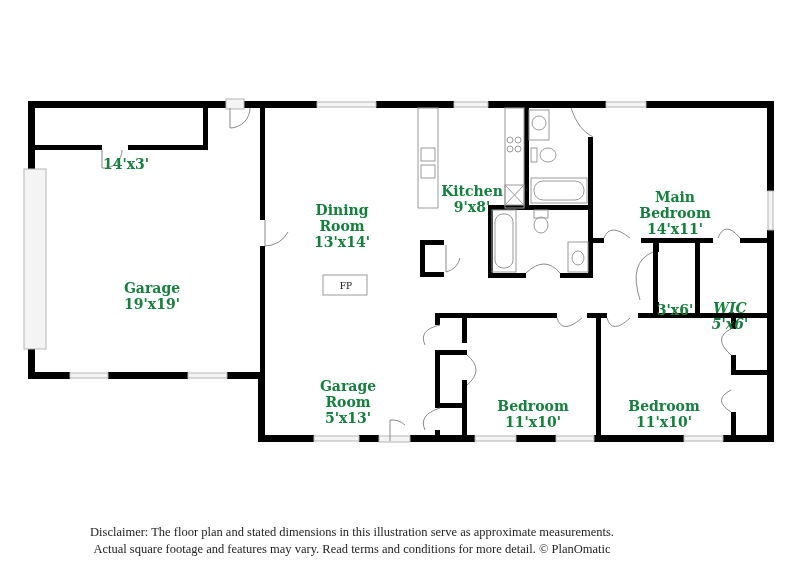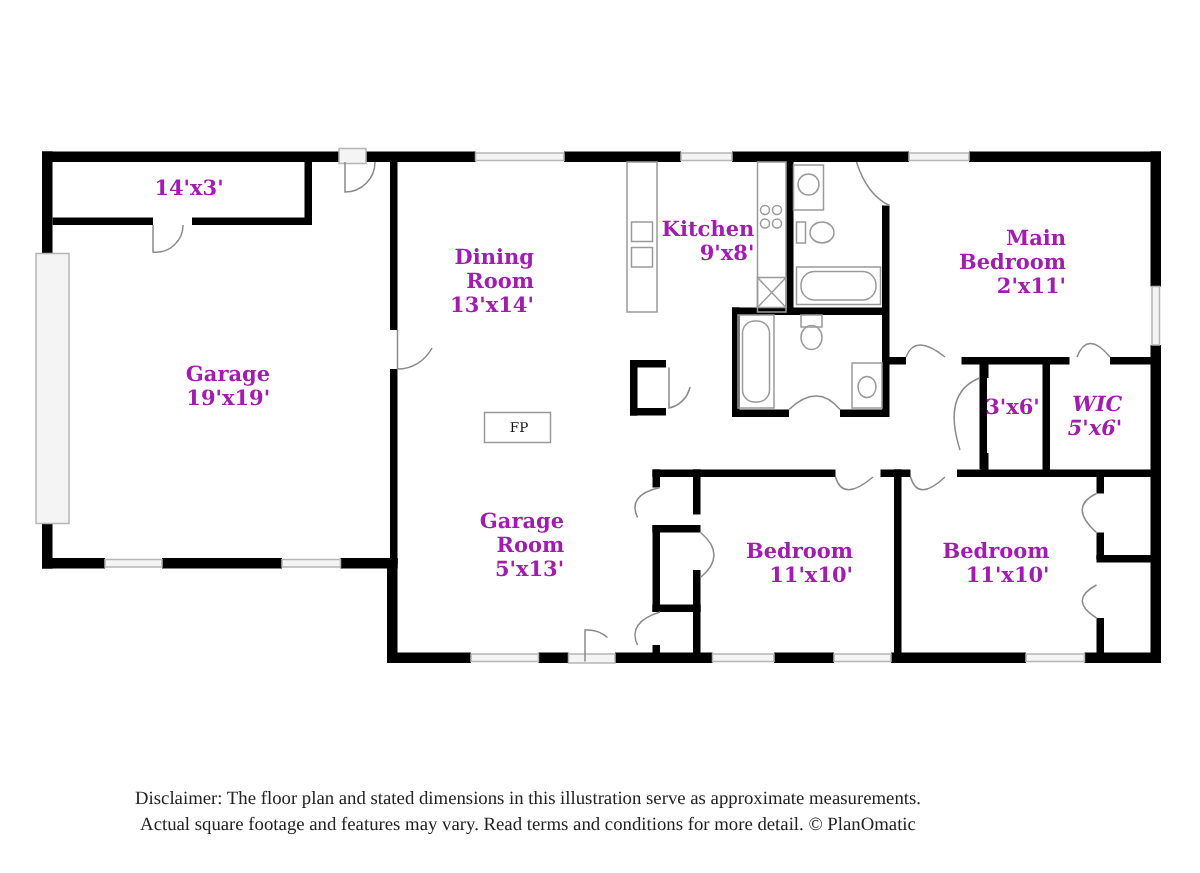--- a/index.html
+++ b/index.html
@@ -1,18 +1,18 @@
 <!DOCTYPE html>
 <html><head>
 <meta charset="utf-8">
 <style>
   html, body { margin: 0; padding: 0; background: #ffffff; }
   body { width: 800px; height: 582px; position: relative; overflow: hidden; font-family: "DejaVu Serif", "Liberation Serif", serif; }
   #plan { position: absolute; left: 0; top: 0; }
-  .room-label { position: absolute; text-align: right; font-family: "DejaVu Serif", "Liberation Serif", serif; font-weight: bold; font-size: 14px; line-height: 16px; color: #a21caf; transform: translate(-50%, -50%); white-space: nowrap; }
+  .room-label { position: absolute; text-align: center; font-family: "DejaVu Serif", "Liberation Serif", serif; font-weight: bold; font-size: 14px; line-height: 16px; color: #15803d; transform: translate(-50%, -50%); white-space: nowrap; margin-top: 38px; }
   .fp-label { position: absolute; font-family: "DejaVu Serif", "Liberation Serif", serif; font-weight: normal; font-size: 9px; color: #111; transform: translate(-50%, -50%); }
   .disclaimer { position: absolute; left: 0; width: 704px; top: 524px; text-align: center; font-family: "Liberation Serif", "DejaVu Serif", serif; font-size: 12.5px; line-height: 17px; color: #222; }
 </style>
 </head>
 <body>
 
 <svg id="plan" width="800" height="582" viewBox="0 0 800 582" xmlns="http://www.w3.org/2000/svg">
   <g fill="#000">
 
     <rect x="28" y="101" width="198" height="7"></rect>
@@ -156,33 +156,33 @@
   </g>
 </svg>
 
 <div class="room-label" style="left:126px; top:126px;">
   <div>14'x3'</div>
 </div>
 <div class="room-label" style="left:152px; top:258px;">
   <div>Garage</div>
   <div>19'x19'</div>
 </div>
-<div class="room-label" style="left:328px; top:188px;">
+<div class="room-label" style="left:342px; top:188px;">
   <div>Dining</div>
   <div>Room</div>
   <div>13'x14'</div>
 </div>
 <div class="room-label" style="left:472px; top:161px;">
   <div>Kitchen</div>
   <div>9'x8'</div>
 </div>
 <div class="room-label" style="left:675px; top:175px;">
   <div>Main</div>
   <div>Bedroom</div>
-  <div>2'x11'</div>
+  <div>14'x11'</div>
 </div>
 <div class="room-label" style="left:675px; top:272px;">
   <div>3'x6'</div>
 </div>
 <div class="room-label" style="left:730px; top:278px;font-style:italic;">
   <div>WIC</div>
   <div>5'x6'</div>
 </div>
 <div class="room-label" style="left:348px; top:364px;">
   <div>Garage</div>

